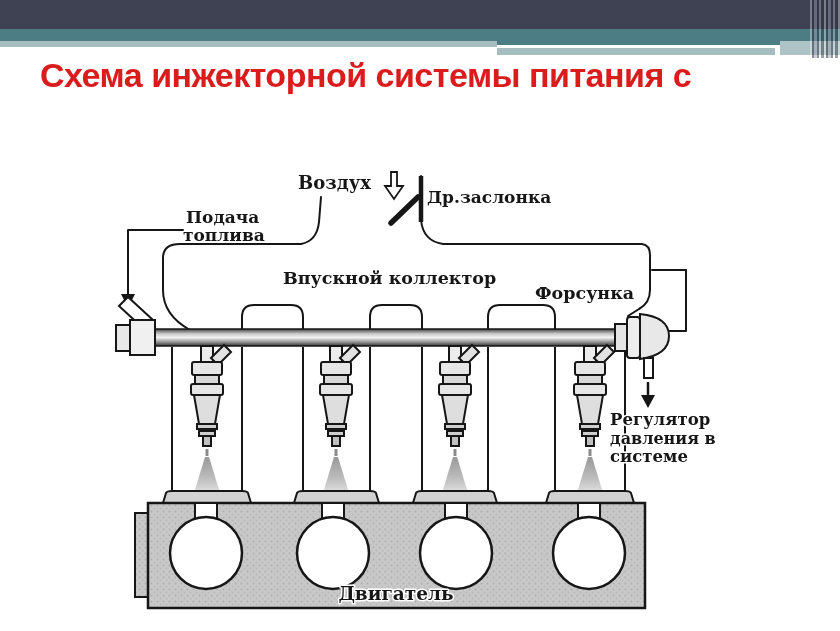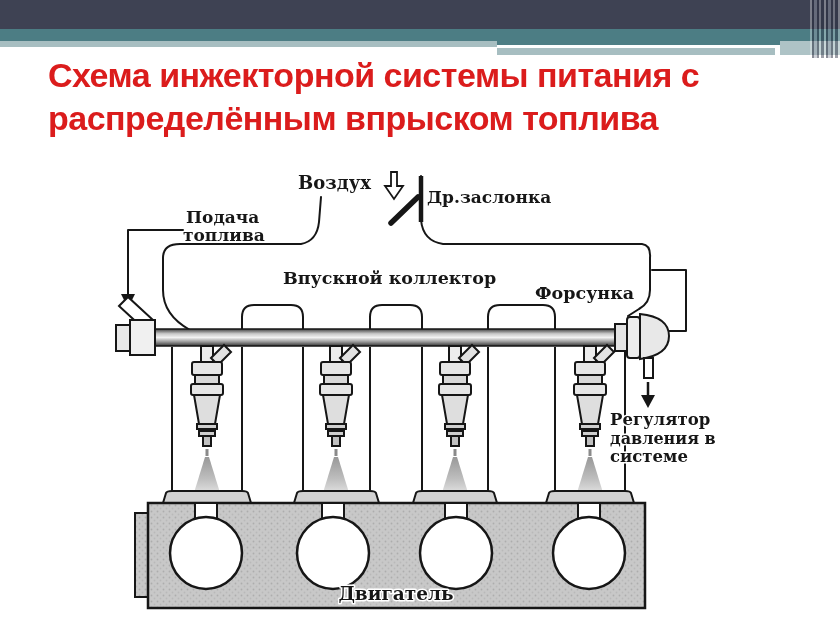--- a/index.html
+++ b/index.html
@@ -18,21 +18,21 @@
   .hdr-lt3   {top:41px;left:780px;width:60px;height:14px;background:#aec3c6;}
   .hdr-stripes{
     top:0;left:auto;right:0;width:30px;height:58px;
     background:repeating-linear-gradient(90deg,
       rgba(255,255,255,0.32) 0 2px, rgba(40,44,62,0.55) 2px 4px,
       rgba(150,156,170,0.45) 4px 7px, rgba(40,44,62,0.5) 7px 9px,
       rgba(255,255,255,0.25) 9px 11px, rgba(40,44,62,0.45) 11px 14px);
   }
   
   .title{
-    position:absolute;left:48px;top:54px;width:770px;
+    position:absolute;left:40px;top:54px;width:770px;
     font-size:34px;font-weight:bold;line-height:1.25;color:#db1c1c;
     letter-spacing:-0.5px;
   }
   
   svg{position:absolute;left:0;top:0;}
   .lbl{
     font-family:"DejaVu Serif","Liberation Serif",serif;
     font-weight:bold;fill:#161616;
   }
   .halo{paint-order:stroke;stroke:#ffffff;stroke-width:3px;stroke-linejoin:round;}
@@ -45,21 +45,20 @@
 <div class="hdr hdr-teal"></div>
 <div class="hdr hdr-teal-r"></div>
 <div class="hdr hdr-lt1"></div>
 <div class="hdr hdr-white"></div>
 <div class="hdr hdr-lt2"></div>
 <div class="hdr hdr-lt3"></div>
 <div class="hdr hdr-stripes"></div>
 
 <div class="title">
   <div>Схема инжекторной системы питания с</div>
-  <div>распределённым впрыском топлива</div>
 </div>
 
 <svg width="840" height="631" viewBox="0 0 840 631">
   <defs>
     <linearGradient id="railGrad" x1="0" y1="0" x2="0" y2="1">
       <stop offset="0" stop-color="#3f3f3f"></stop>
       <stop offset="0.28" stop-color="#c9c9c9"></stop>
       <stop offset="0.5" stop-color="#f2f2f2"></stop>
       <stop offset="0.75" stop-color="#9a9a9a"></stop>
       <stop offset="1" stop-color="#353535"></stop>

